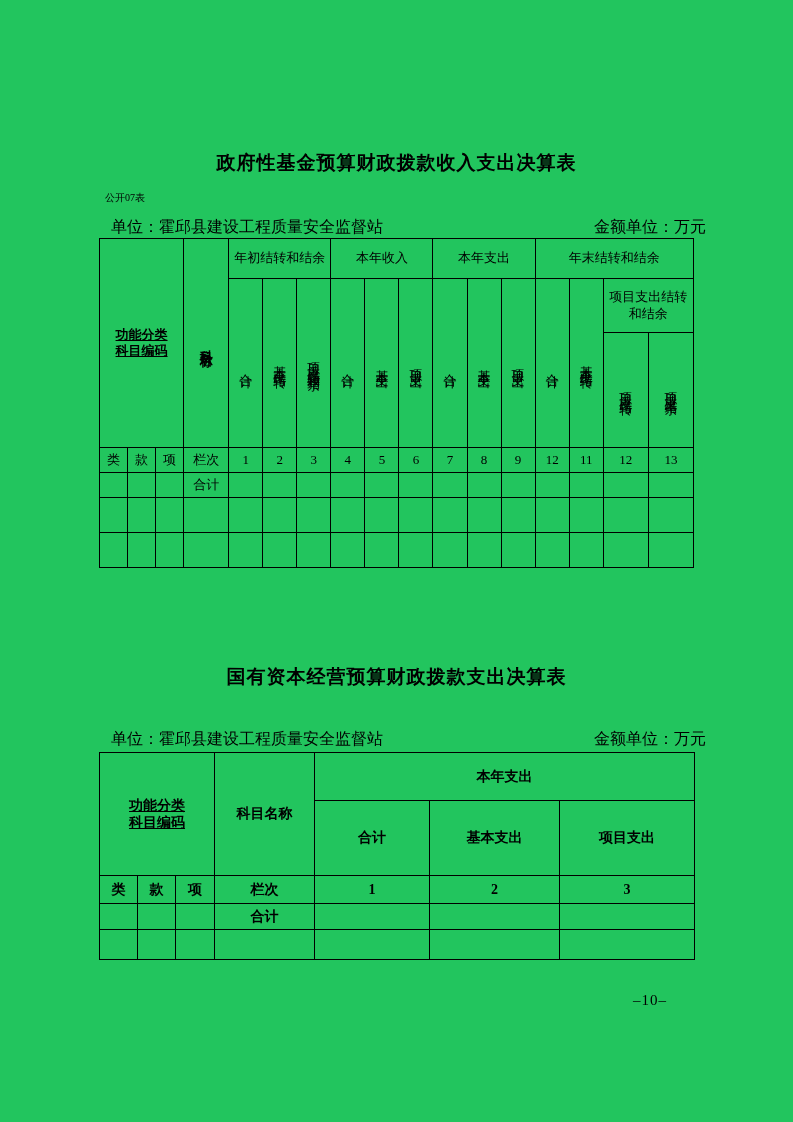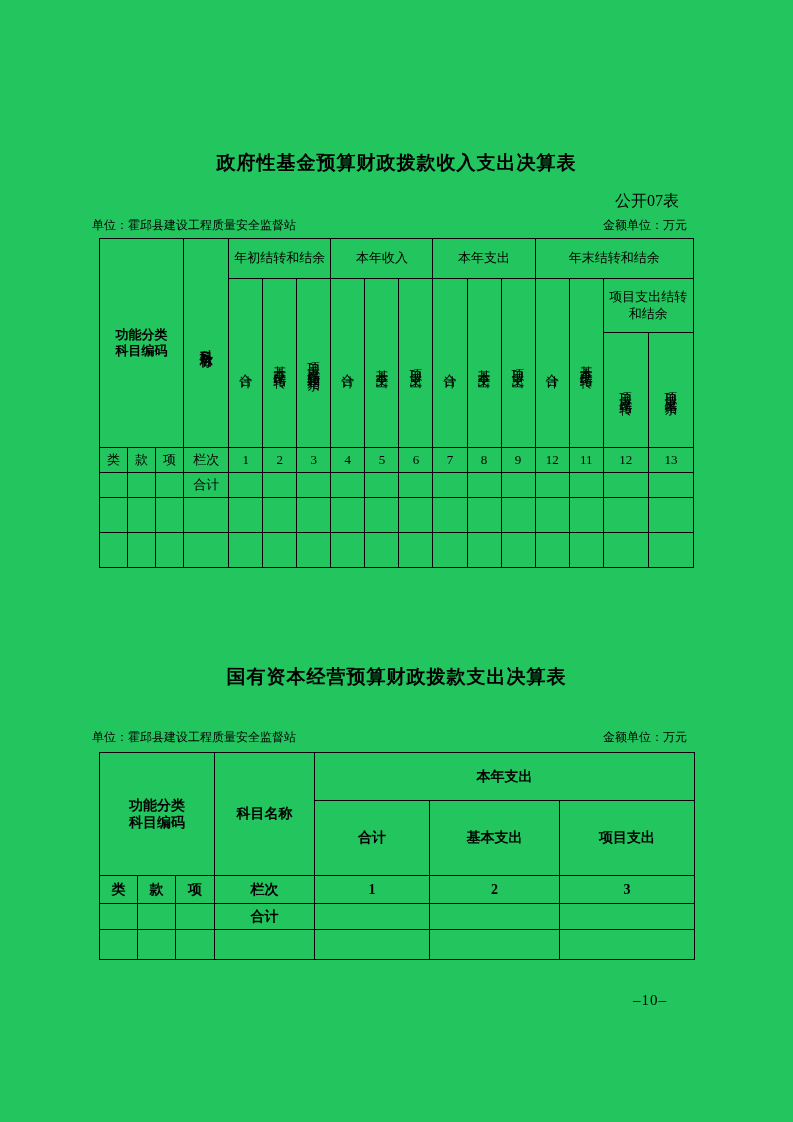--- a/index.html
+++ b/index.html
@@ -3,36 +3,36 @@
 <meta charset="utf-8">
 <style>
   html,body{margin:0;padding:0;}
   body{background:#ffffff;}
   .page{position:relative;width:793px;height:1122px;background:#22c55e;font-family:"Liberation Serif",serif;color:#000;overflow:hidden;}
 
   .title{position:absolute;left:0;width:100%;text-align:center;font-family:"Liberation Sans",sans-serif;font-weight:bold;font-size:19px;letter-spacing:1px;}
   .t1-title{top:150px;}
   .t2-title{top:664px;}
 
-  .formno{position:absolute;left:84px;width:595px;text-align:right;font-size:16px;}
+  .formno{position:absolute;left:105px;width:595px;text-align:left;font-size:10px;}
   .t1-formno{top:191px;}
   .t2-formno{top:703px;}
 
-  .unitline{position:absolute;left:92px;width:595px;display:flex;justify-content:space-between;font-size:12px;}
+  .unitline{position:absolute;left:111px;width:595px;display:flex;justify-content:space-between;font-size:16px;}
   .t1-unitline{top:217px;}
   .t2-unitline{top:729px;}
 
   .tbl{position:absolute;left:99px;border-collapse:collapse;table-layout:fixed;width:595px;}
   .tbl td{border:1px solid #000;text-align:center;vertical-align:middle;padding:1px;overflow:hidden;line-height:1.25;}
   .t1{top:238px;font-size:13px;}
   .t2{top:752px;font-size:14px;}
   .t2 td{font-weight:bold;}
 
   .vert{writing-mode:vertical-rl;text-orientation:upright;letter-spacing:2px;line-height:1;display:inline-block;}
-  .preline{white-space:pre-line;}
+  .preline{white-space:pre-line;text-decoration:underline;}
   .bold{font-weight:bold;}
 
   .h40{height:40px;}
   .h54{height:54px;}
   .h115{height:115px;}
   .h25{height:25px;}
   .h35{height:35px;}
   .h48{height:48px;}
   .h75{height:75px;}
   .h28{height:28px;}

